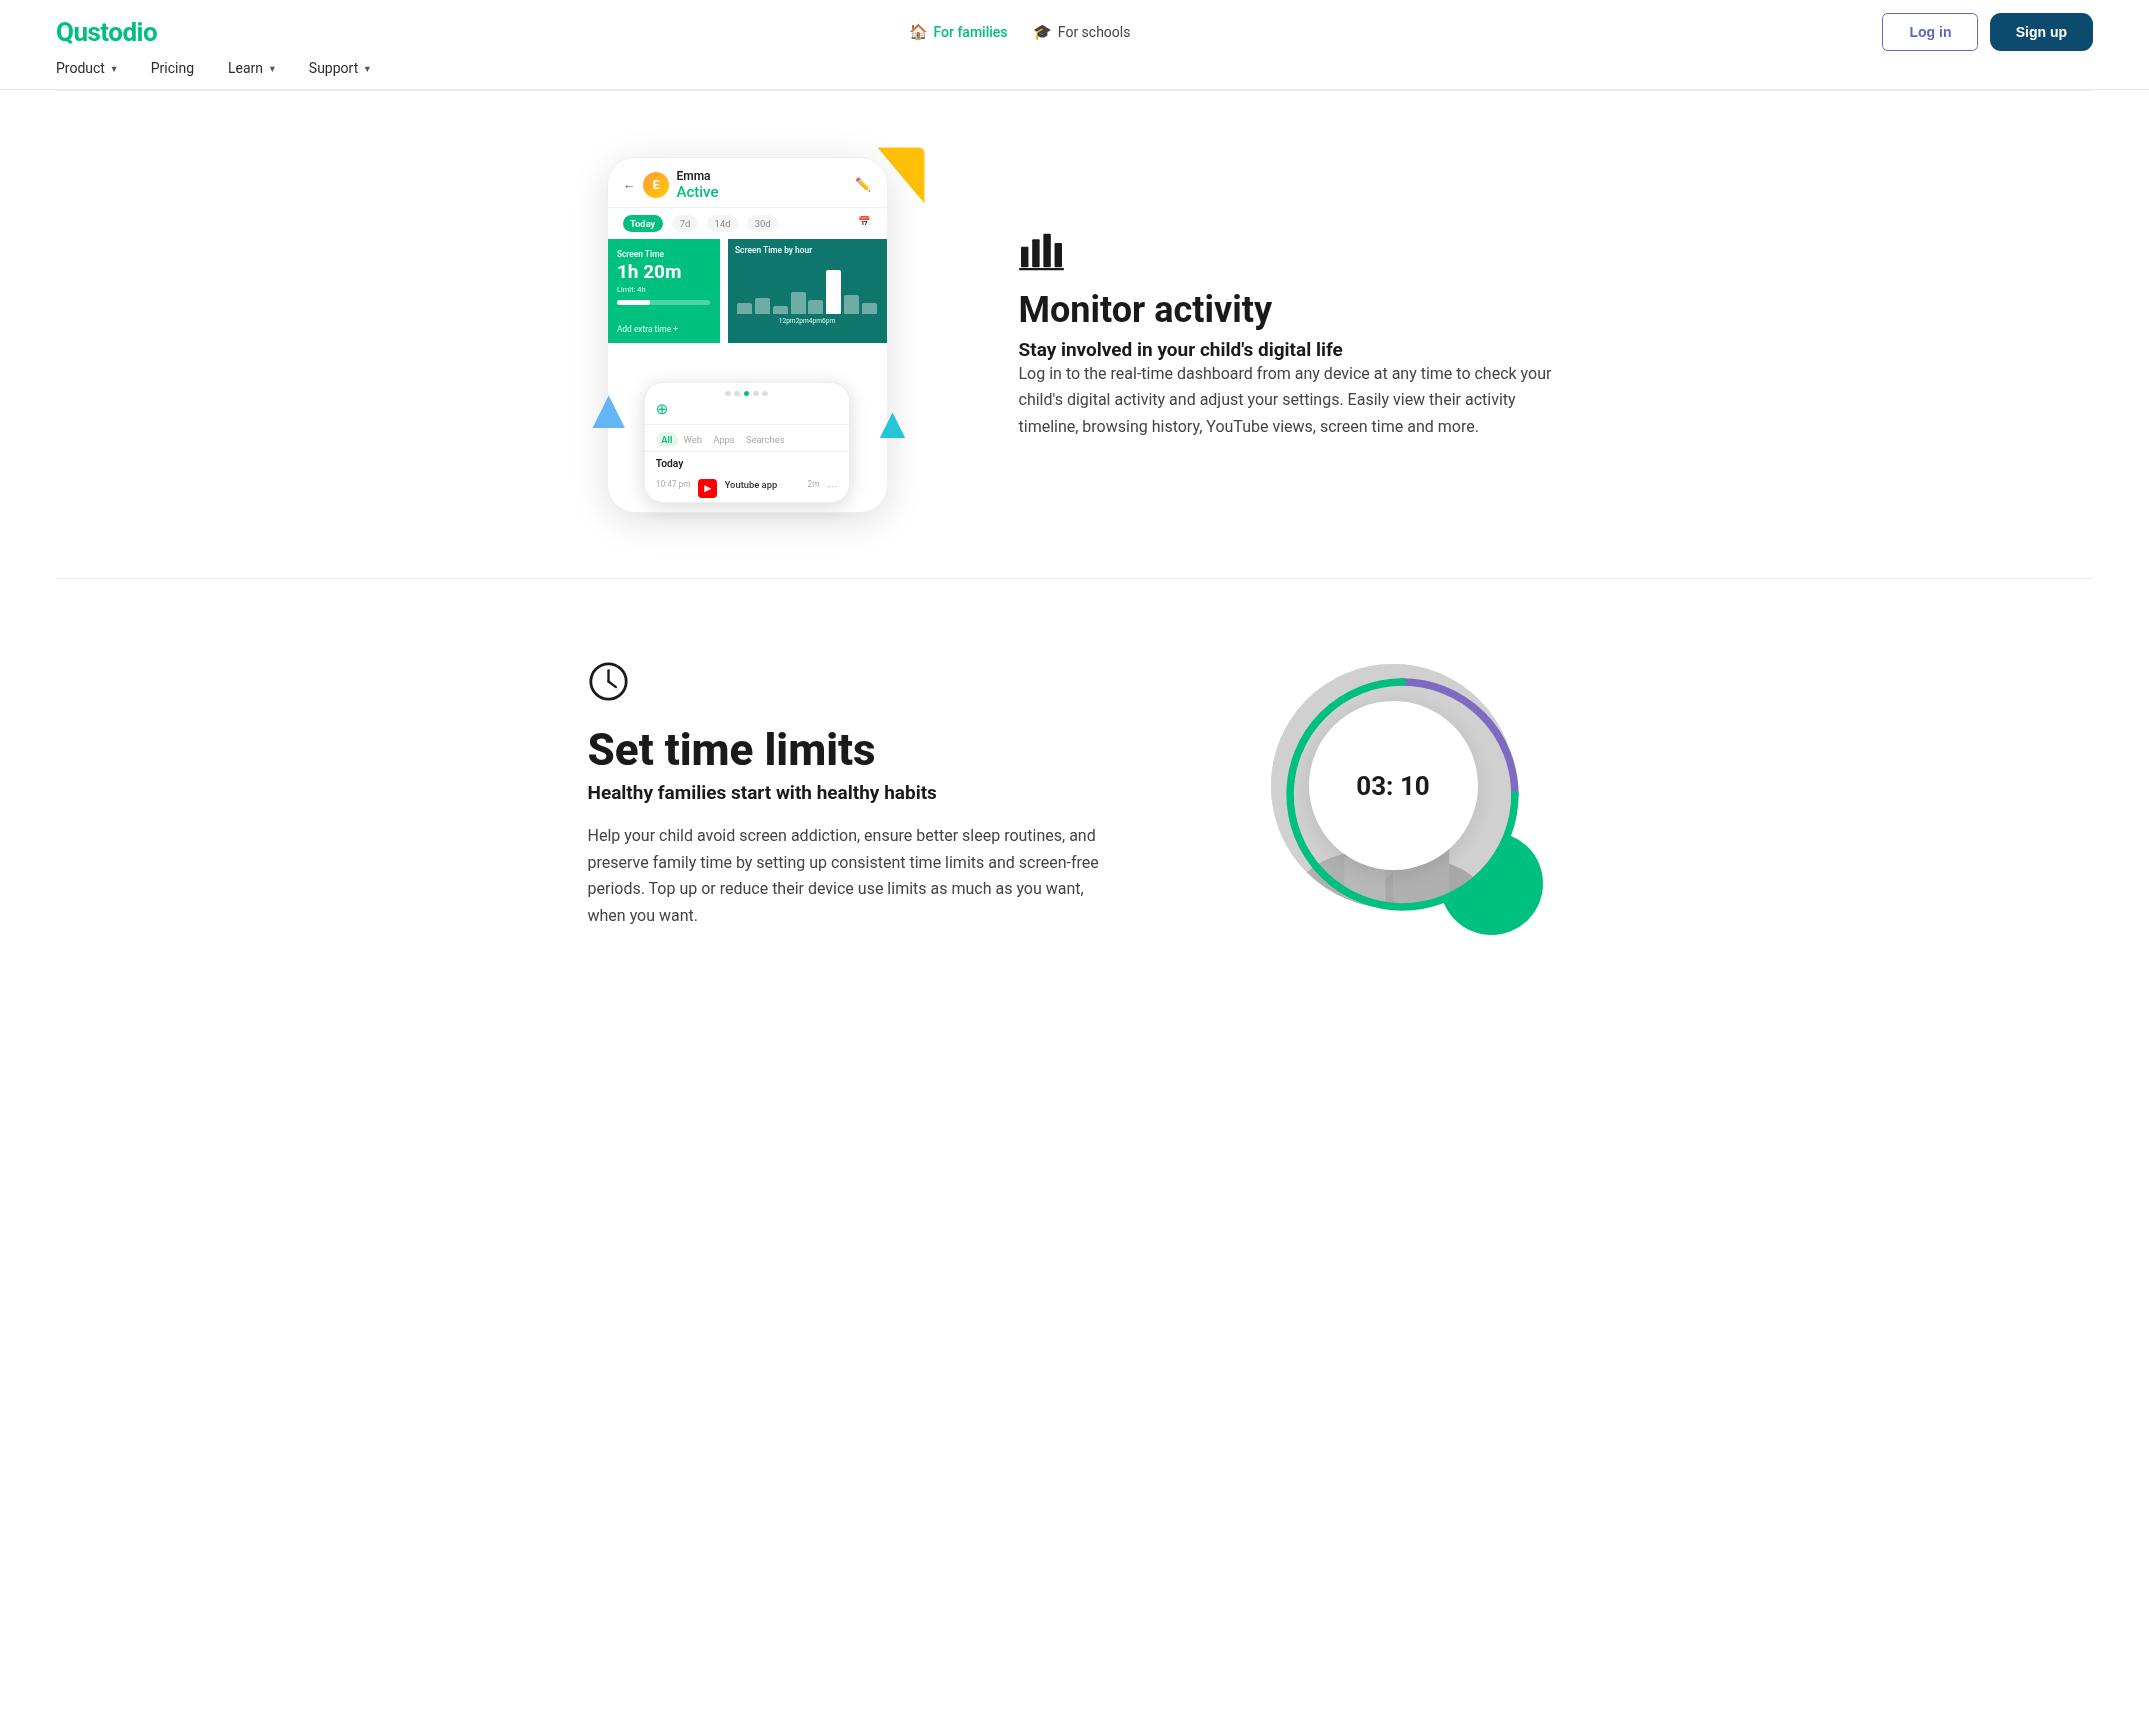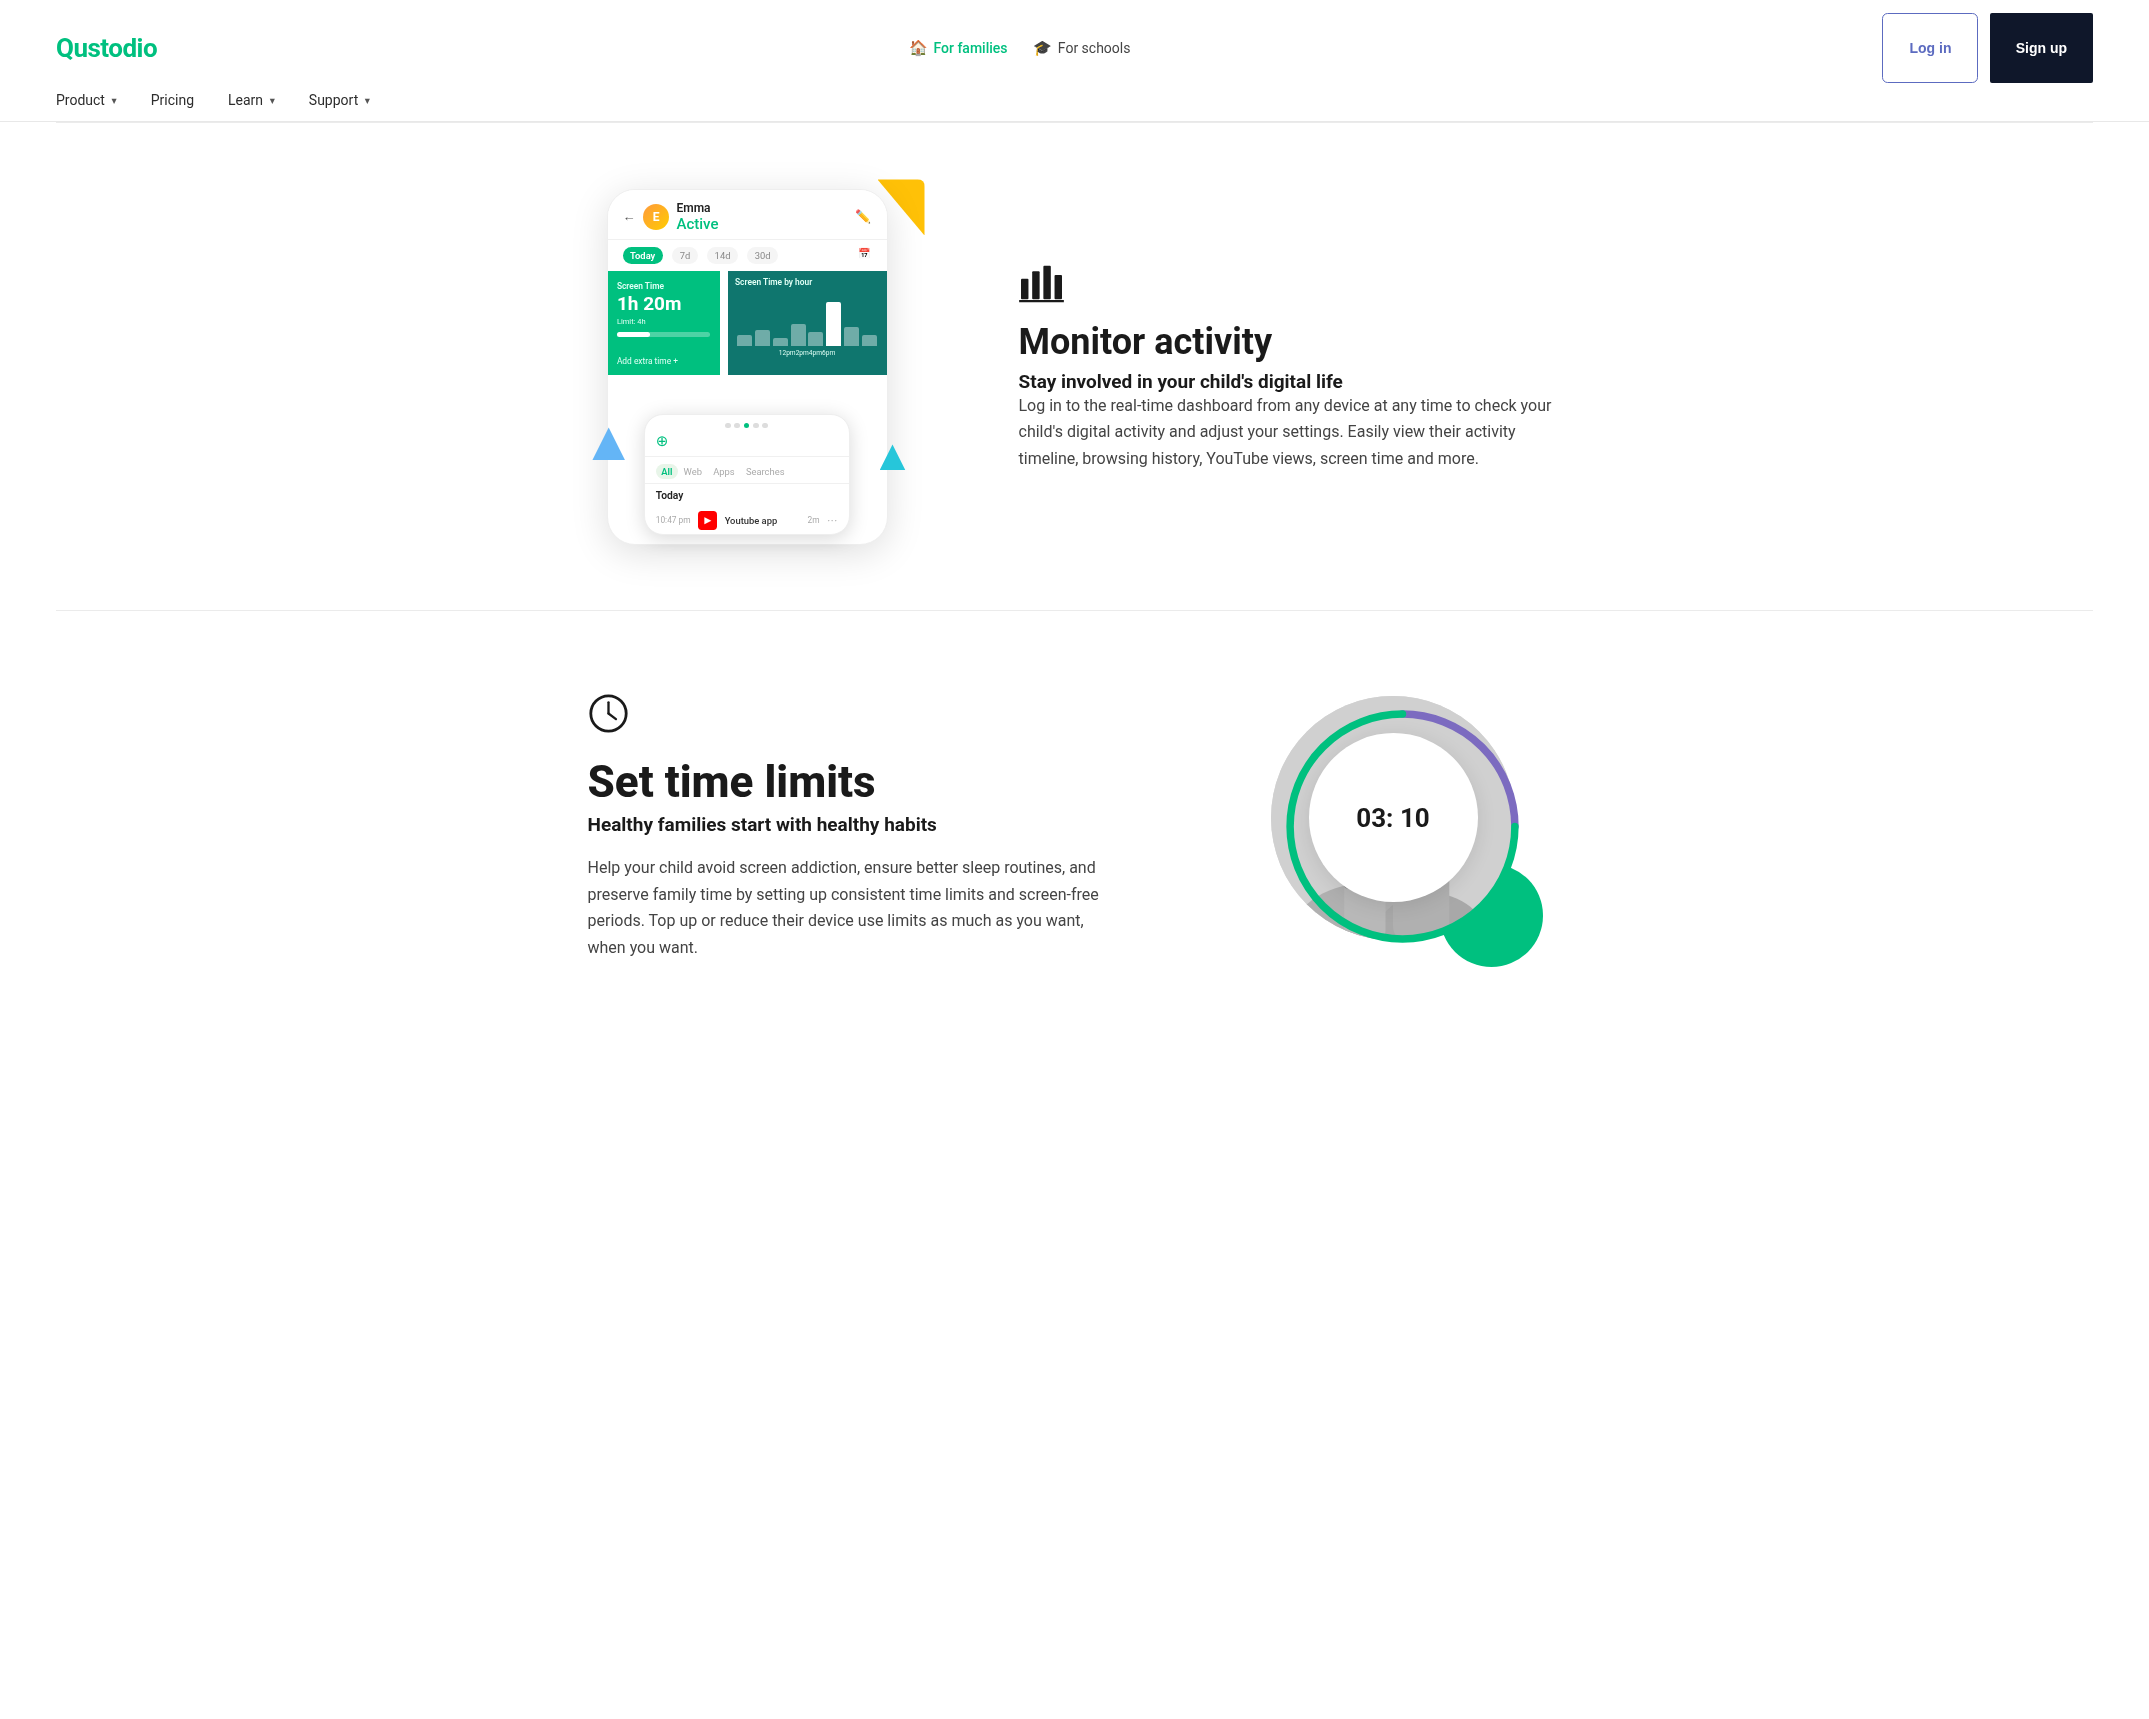--- a/index.html
+++ b/index.html
@@ -10,21 +10,21 @@
     .header-top { display: flex; align-items: center; padding: 13px 0 9.4px; gap: 28px; }
     .logo { margin-right: auto; }
     .logo-text { font-size: 26px; font-weight: 700; color: #00c07f; letter-spacing: -0.5px; }
     .nav-group-top { display: flex; gap: 26px; margin-right: auto; }
     .nav-top-item { display: flex; align-items: center; gap: 5.6px; font-size: 14px; cursor: pointer; text-decoration: none; }
     .nav-top-item.active { color: #00c07f; font-weight: 500; }
     .nav-top-item.inactive { color: #444; }
     .nav-top-icon { font-size: 15px; }
     .header-actions { display: flex; gap: 11.2px; }
     .btn-login { border: 1.9px solid #5c6bc0; color: #5c6bc0; background: #fff; padding: 9.4px 26px; border-radius: 5.6px; font-size: 14px; font-weight: 600; cursor: pointer; }
-    .btn-signup { background: #0f172a; color: #fff; border: none; padding: 27px 26px; border-radius: 2px; font-size: 14px; font-weight: 600; cursor: pointer; }
+    .btn-signup { background: #0c4a6e; color: #fff; border: none; padding: 11px 26px; border-radius: 11px; font-size: 14px; font-weight: 600; cursor: pointer; }
     .header-bottom { display: flex; gap: 34px; padding: 0 0 13px 0; }
     .nav-bottom-item { display: flex; align-items: center; gap: 4.7px; font-size: 14px; color: #2d2d2d; cursor: pointer; text-decoration: none; }
     .nav-bottom-item .chevron { font-size: 10.3px; color: #555; margin-left: 1.9px; }
 
     
     .section-monitor { display: flex; align-items: center; padding: 56px 75px; gap: 75px; max-width: 1124px; margin: 0 auto; }
     .section-monitor .left { flex: 0 0 356px; }
     .section-monitor .right { flex: 1; }
 
     
@@ -53,21 +53,21 @@
     .phone-chart-bars { display: flex; align-items: flex-end; gap: 2.8px; height: 56px; margin-top: 3.7px; padding: 0 1.9px; }
     .phone-chart-bar { flex: 1; background: rgba(255,255,255,0.4); border-radius: 1.9px 1.9px 0 0; }
     .phone-chart-bar.highlight { background: #fff; }
     .phone-chart-times { display: flex; justify-content: center; margin-top: 2.8px; }
     .phone-chart-time { font-size: 6.6px; color: #e0fff5; }
     .phone-second-screen { position: absolute; bottom: 19px; left: 56px; width: 206px; background: #fff; border-radius: 19px; box-shadow: 0 3.7px 19px rgba(0,0,0,0.15); border: 0.9px solid #eee; overflow: hidden; }
     .phone-second-tabs { display: flex; gap: 0; padding: 7.5px 11.2px 3.7px; border-bottom: 0.9px solid #f0f0f0; }
     .phone-second-tab { font-size: 9.4px; color: #aaa; padding: 1.9px 5.6px; border-radius: 9.4px; }
     .phone-second-tab.active { background: #e8f5e9; color: #00c07f; font-weight: 600; }
     .phone-today-label { font-size: 10.3px; font-weight: 600; color: #222; padding: 5.6px 11.2px 3.7px; }
-    .phone-activity-item { display: flex; align-items: center; padding: 4.7px 11.2px; gap: 7.5px; }
+    .phone-activity-item { display: flex; align-items: flex-start; padding: 4.7px 11.2px; gap: 7.5px; }
     .phone-activity-time { font-size: 8.4px; color: #aaa; }
     .phone-activity-icon { width: 19px; height: 19px; background: #ff0000; border-radius: 3.7px; display: flex; align-items: center; justify-content: center; }
     .phone-activity-icon-yt { font-size: 8.4px; color: #fff; font-weight: 700; }
     .phone-activity-name { font-size: 9.4px; color: #333; font-weight: 500; flex: 1; }
     .phone-activity-duration { font-size: 8.4px; color: #aaa; }
     .phone-activity-menu { font-size: 13px; color: #bbb; }
     .phone-dots { display: flex; justify-content: center; gap: 3.7px; padding: 7.5px 0 3.7px; }
     .phone-dot { width: 5.6px; height: 5.6px; border-radius: 50%; background: #ddd; }
     .phone-dot.active { background: #00c07f; }
     

